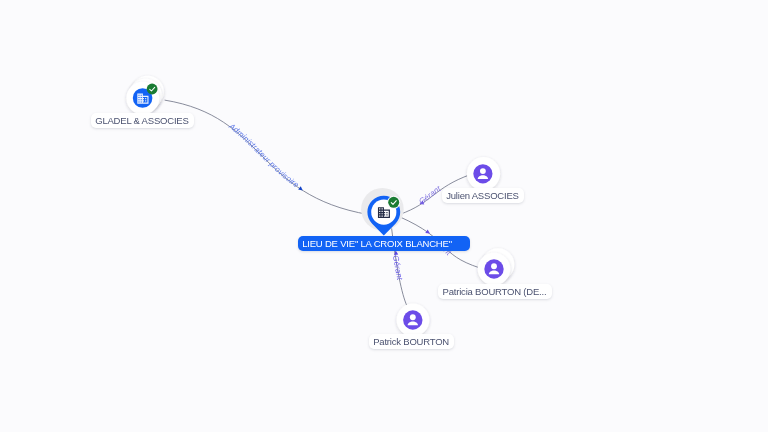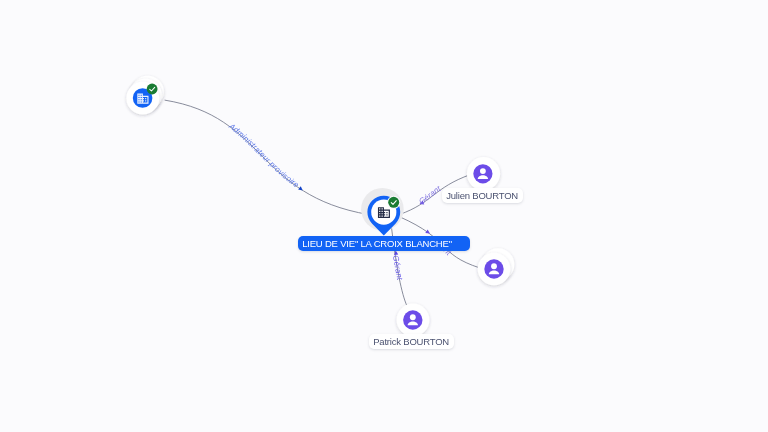--- a/index.html
+++ b/index.html
@@ -97,16 +97,18 @@
       <textPath href="#e2r" startOffset="29%">Gérant</textPath>
     </text>
     <text class="elabel" fill="#8274e0" dy="3.6">
       <textPath href="#e3p" startOffset="40%">Gérant</textPath>
     </text>
     <text class="elabel" fill="#6a5ce8" dy="2.2">
       <textPath href="#e4p" startOffset="35%">Gérant</textPath>
     </text>
   </svg>
 
+  <div class="nodelabel" style="left:91px;top:112.5px">GLADEL &amp; ASSOCIES</div>
   <div class="nodelabel sel" style="left:298px;top:236px">LIEU DE VIE" LA CROIX BLANCHE"</div>
-  <div class="nodelabel" style="left:442px;top:188.3px">Julien BOURTON</div>
+  <div class="nodelabel" style="left:442px;top:188.3px">Julien ASSOCIES</div>
+  <div class="nodelabel" style="left:438.4px;top:283.8px">Patricia BOURTON (DE...</div>
   <div class="nodelabel" style="left:369px;top:333.5px">Patrick BOURTON</div>
 </div>
 
 </body></html>

